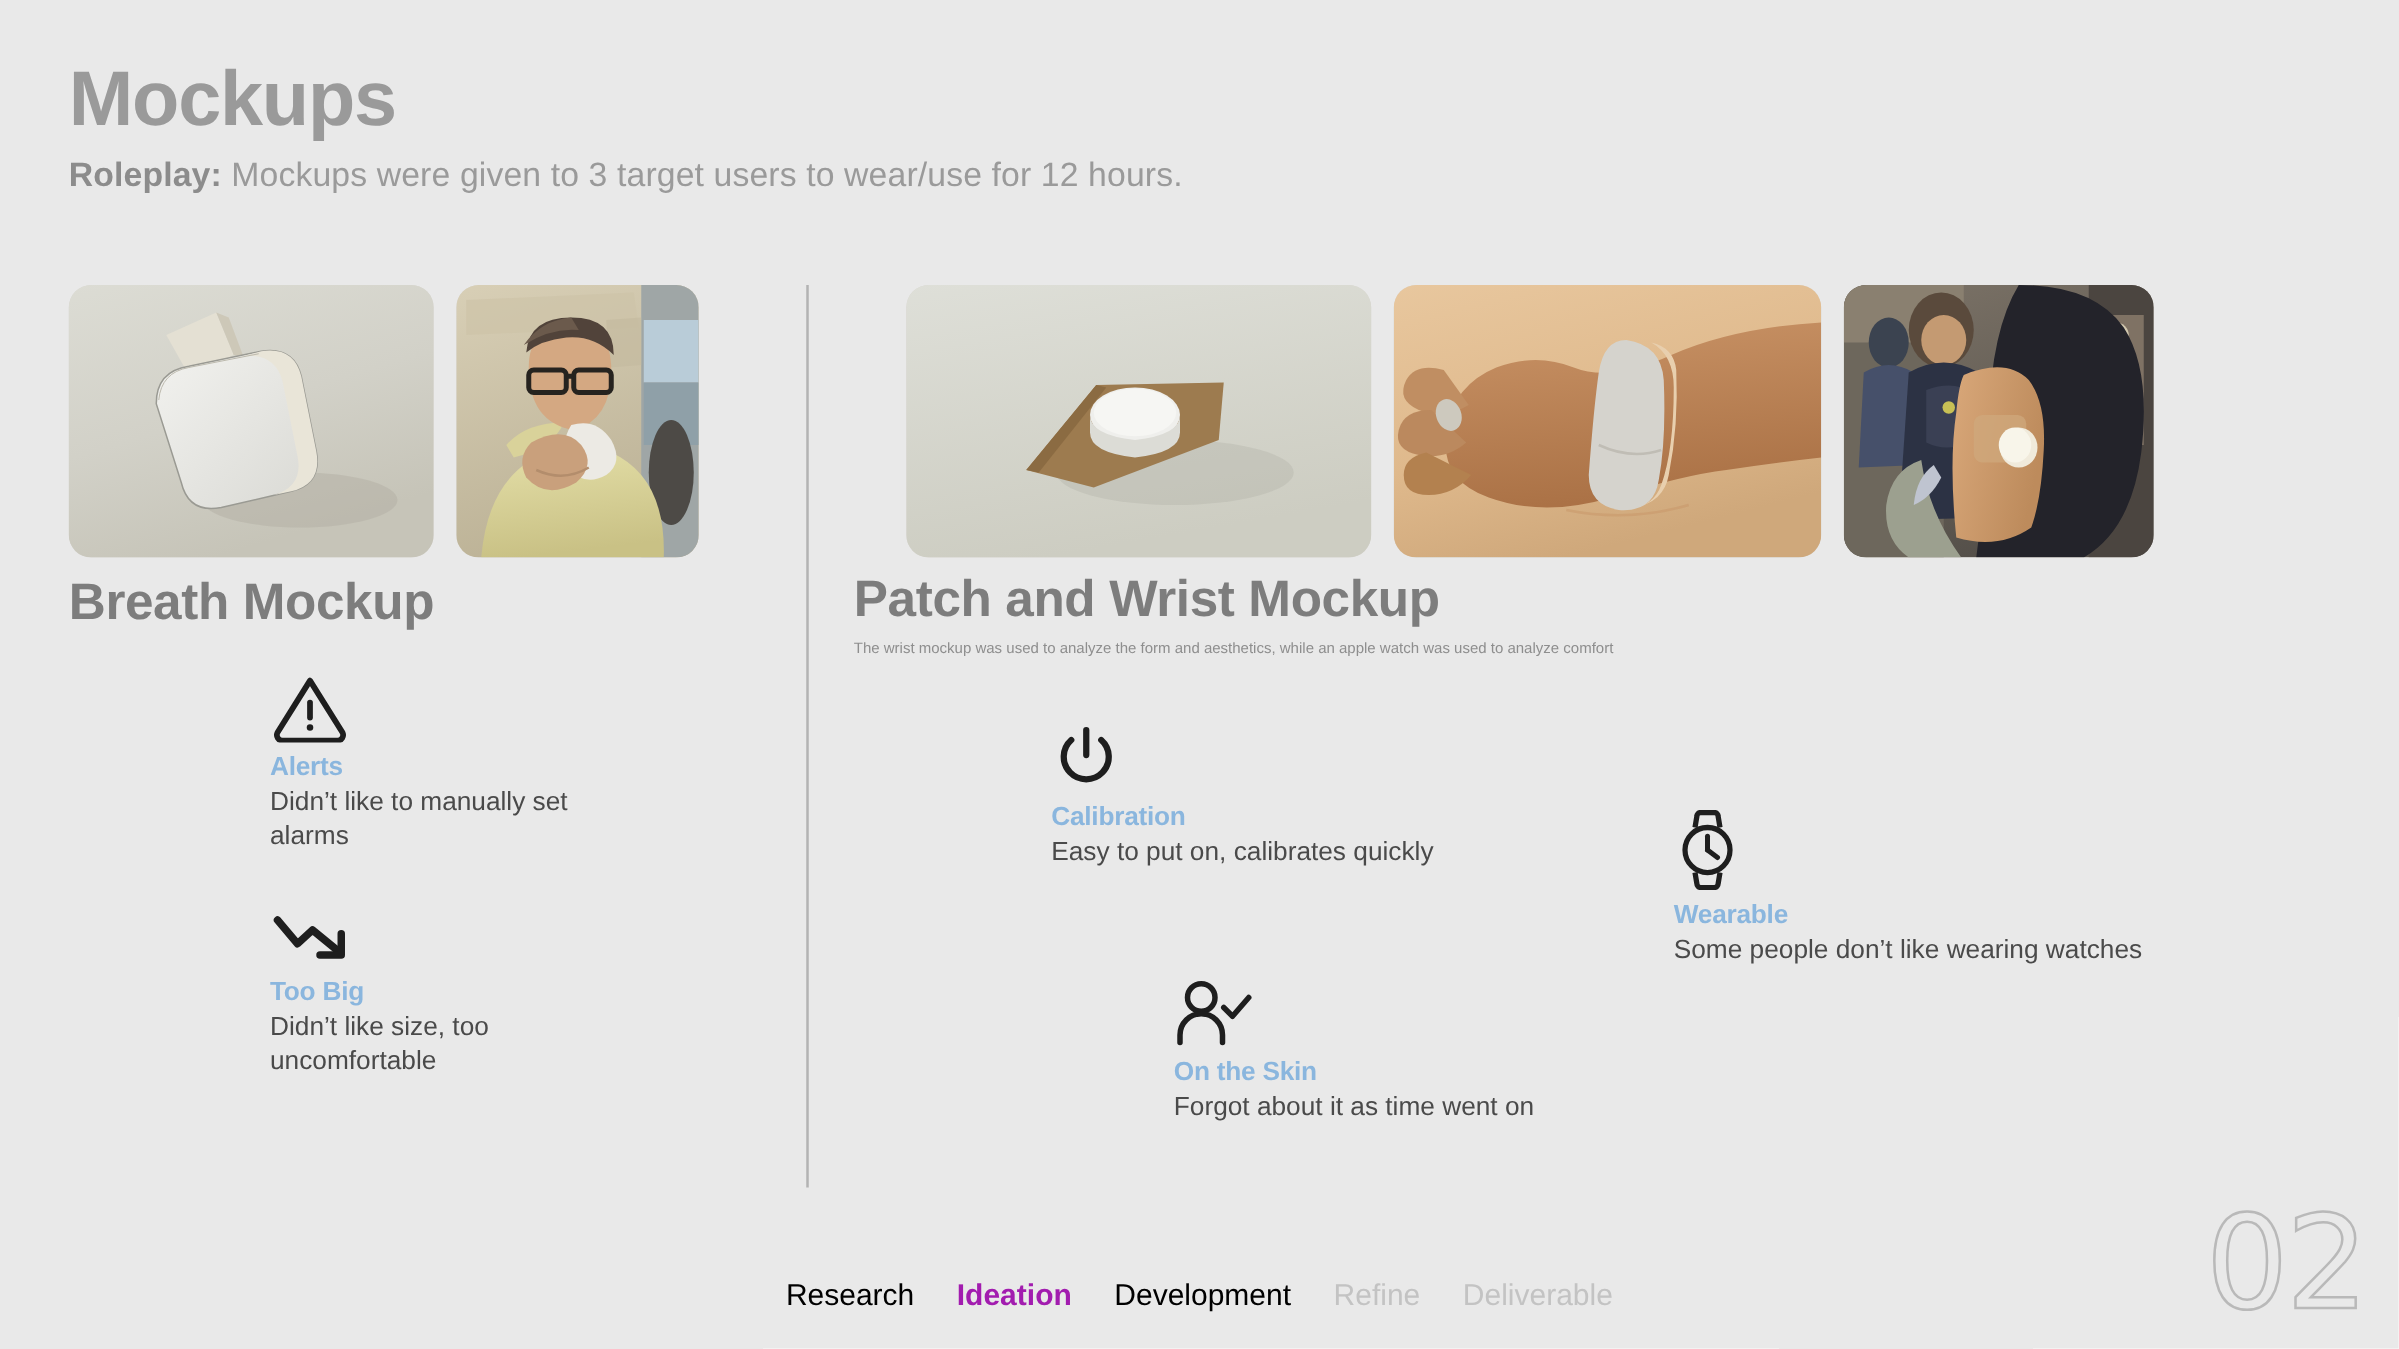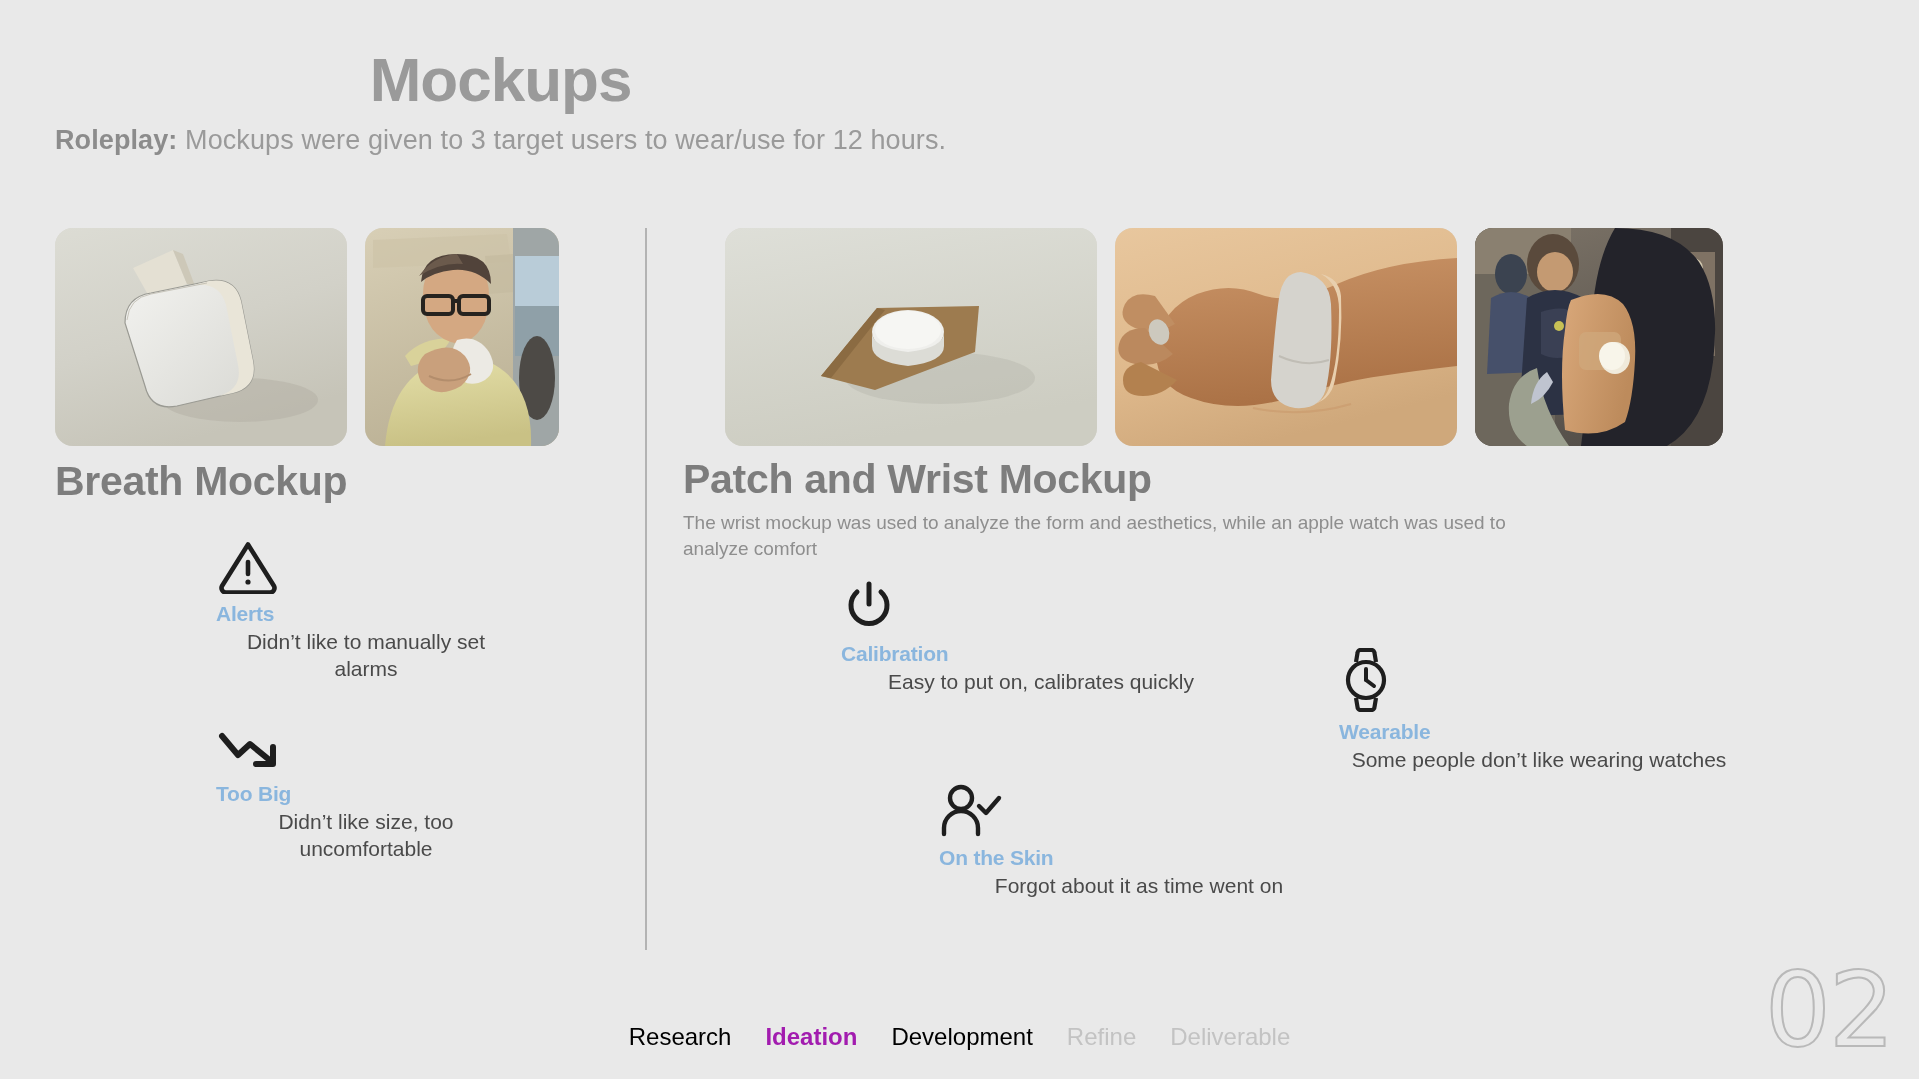--- a/index.html
+++ b/index.html
@@ -12,21 +12,21 @@
   }
   #slide {
     position: relative;
     width: 1919px;
     height: 1079px;
     background: #e9e9e9;
     overflow: hidden;
   }
 
   
-  #header { position: absolute; left: 55px; top: 48px; text-align: center; }
+  #header { position: absolute; left: 55px; top: 48px; }
   #slide-title {
     font-size: 62px;
     font-weight: bold;
     color: #9a9a9a;
     letter-spacing: -1px;
     line-height: 1.02;
     margin: 0;
   }
   #subtitle {
     margin-top: 14px;
@@ -62,21 +62,21 @@
   
   .section-title {
     font-size: 41px;
     font-weight: bold;
     color: #7d7d7d;
     letter-spacing: -0.3px;
     line-height: 1.05;
     margin: 0;
   }
   .section-desc {
-    font-size: 19px;
+    font-size: 12px;
     color: #8e8e8e;
     line-height: 1.35;
     margin-top: 9px;
     max-width: 890px;
   }
 
   
   .feature { position: absolute; }
   .feature .ico { display: block; margin-bottom: 8px; }
   .feature .ico svg { display: block; }
@@ -86,21 +86,20 @@
     color: #8ab6de;
     letter-spacing: -0.2px;
     line-height: 1.1;
     margin: 0 0 4px 0;
   }
   .feature-body {
     font-size: 21px;
     color: #4a4a4a;
     line-height: 1.28;
     margin: 0;
-    text-align: center;
   }
 
   
   #footer-nav {
     position: absolute;
     left: 0;
     right: 0;
     top: 1023px;
     display: flex;
     justify-content: center;

